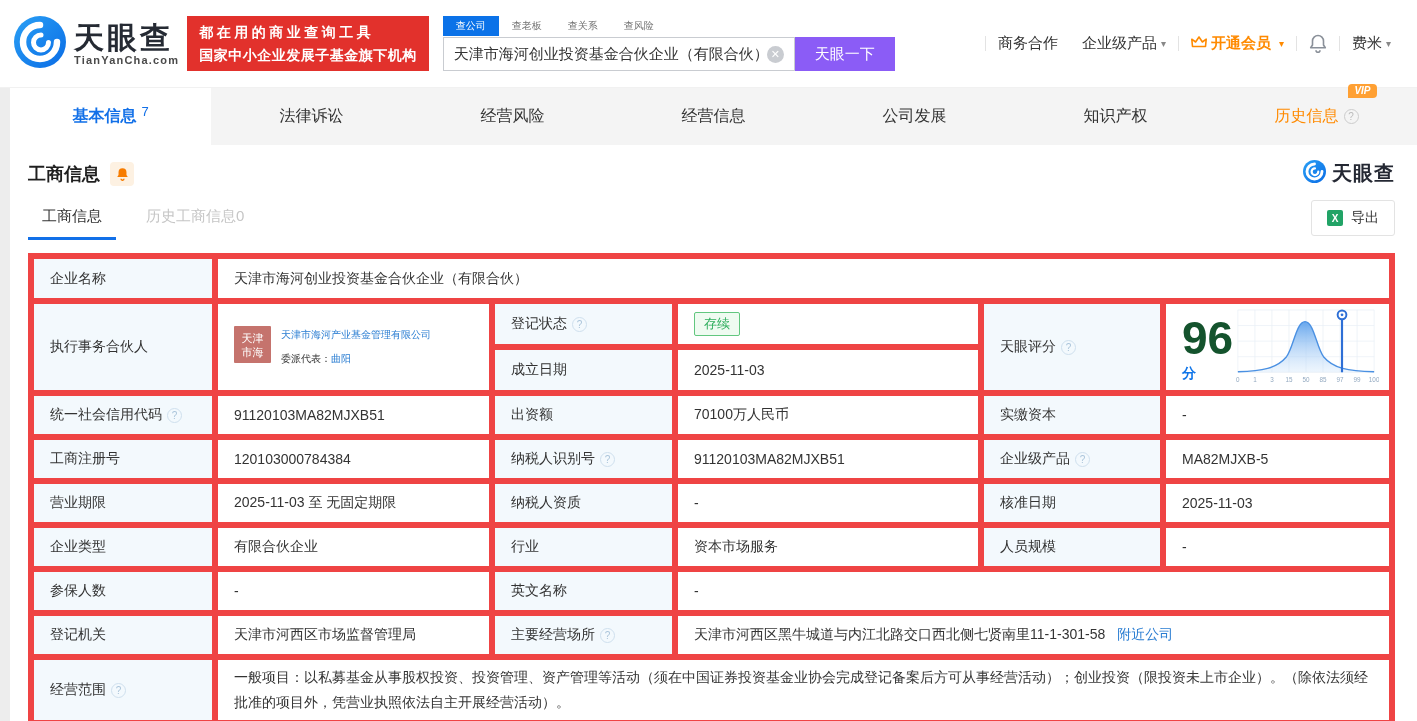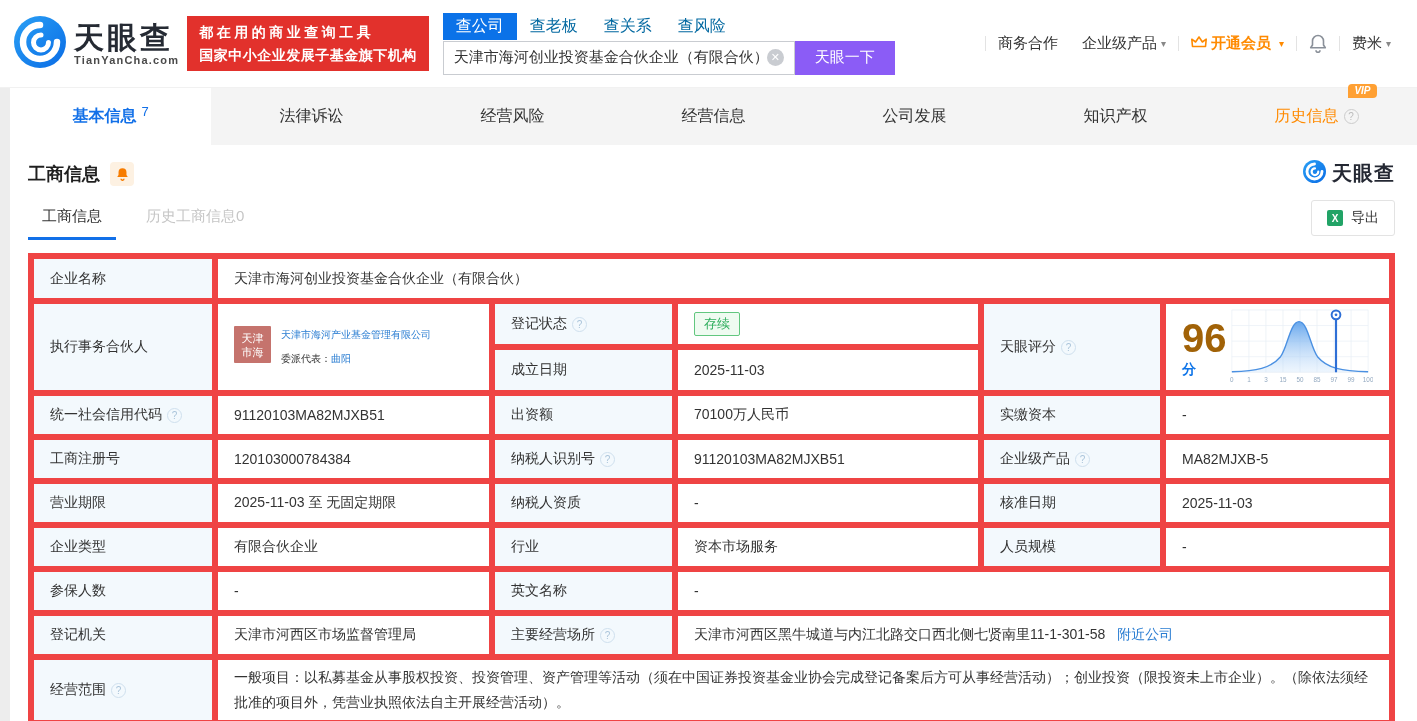--- a/index.html
+++ b/index.html
@@ -12,22 +12,22 @@
   .logo-block { display:flex; align-items:center; cursor:pointer; }
   .logo-text { margin-left:8px; display:flex; flex-direction:column; }
   .logo-brand { font-size:30px; font-weight:bold; color:#252a33; letter-spacing:3px; line-height:32px; }
   .logo-domain { font-size:11px; color:#4a4a4a; letter-spacing:1.2px; font-weight:bold; }
   .slogan { background:#e2312c; color:#fff; margin-left:8px; padding:5px 12px;
     font-size:14px; font-weight:bold; line-height:1.6; white-space:nowrap; }
   .slogan .l1 { letter-spacing:3.5px; }
   .slogan .l2 { letter-spacing:0.5px; }
 
   .search-block { margin-left:14px; width:452px; }
-  .search-tabs { display:flex; font-size:16px; }
-  .search-tab { padding:3px 13px; cursor:pointer; color:#0369a1; }
+  .search-tabs { display:flex; font-size:10px; }
+  .search-tab { padding:3px 13px; cursor:pointer; color:#737373; }
   .search-tab.active { background:#0b72e8; color:#fff; }
   .search-row { display:flex; height:34px; margin-top:1px; }
   .input-wrap { flex:1; border:1px solid #c9ccd1; display:flex; align-items:center; padding:0 10px; background:#fff; }
   .input-wrap input { border:none; outline:none; flex:1; font-size:15px; color:#333; background:transparent;
     font-family:"Liberation Sans","DejaVu Sans",sans-serif; }
   .clear-ico { width:17px; height:17px; border-radius:50%; background:#c9ccd1; color:#fff;
     display:flex; align-items:center; justify-content:center; font-size:11px; cursor:pointer; flex:none; }
   .clear-ico::after { content:"✕"; }
   .search-btn { width:100px; background:#8b5cf6; color:#fff; border:none; font-size:15px; cursor:pointer;
     font-family:"Liberation Sans","DejaVu Sans",sans-serif; }
@@ -94,21 +94,21 @@
   .p-logo { width:37px; height:37px; background:#c5736d; border-radius:1px; color:#fff; font-size:11px;
     line-height:14px; display:flex; flex-direction:column; align-items:center; justify-content:center; flex:none; margin-top:3px; }
   .p-texts { line-height:24px; font-size:10px; }
   a.blue, .blue-link { color:#2a7dd2; text-decoration:none; cursor:pointer; }
   .rep-line { color:#333; }
 
   .status-badge { display:inline-block; border:1px solid #62c77f; background:#effbf1; color:#2fae5d;
     font-size:13px; padding:2px 9px; border-radius:2px; }
 
   .score-cell { display:flex; align-items:center; justify-content:space-between; padding-right:6px; }
-  .score-num { font-size:40px; font-weight:bold; color:#a16207; }
+  .score-num { font-size:46px; font-weight:bold; color:#14532d; }
   .score-unit { font-size:14px; color:#0e74e8; font-weight:bold; }
   .score-chart { flex:none; }
 </style>
 </head>
 <body>
 
 <div class="topbar">
   <div class="logo-block">
     <span>
       <svg width="52" height="52" viewBox="0 0 52 52">

